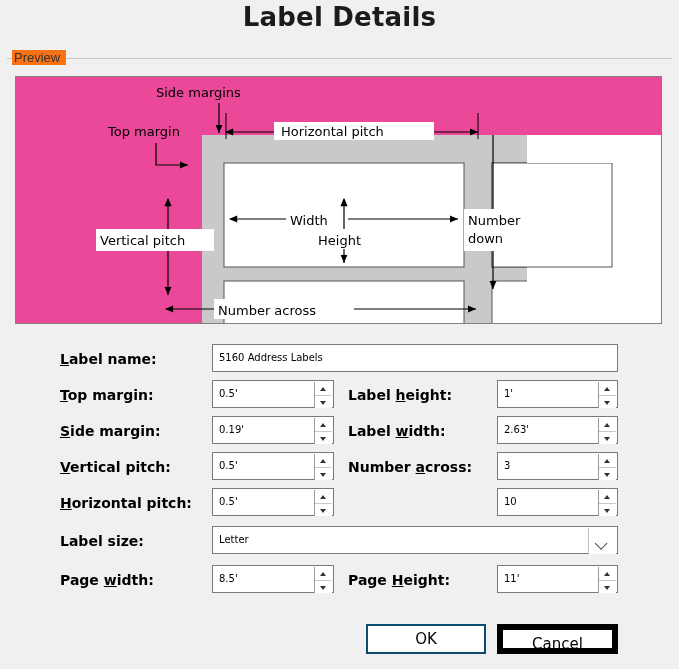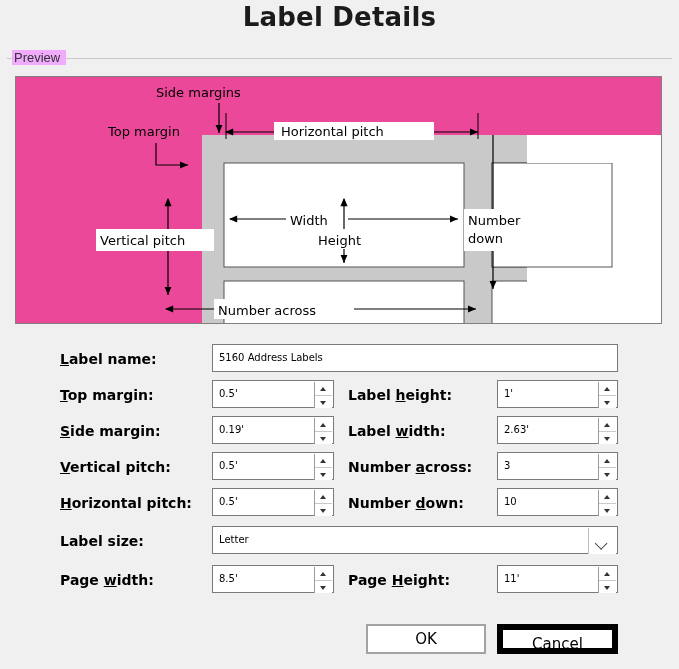--- a/index.html
+++ b/index.html
@@ -44,21 +44,21 @@
     left: 0;
     top: 10px;
     width: 100%;
     height: 1px;
     background: #c8c8c8;
   }
   .group-label {
     position: absolute;
     left: 5px;
     top: 2px;
-    background: #f0abfc;
+    background: #f97316;
     padding: 0 6px 0 2px;
     font-size: 13px;
     color: #333;
   }
   .preview-box {
     position: absolute;
     left: 8px;
     top: 28px;
     width: 647px;
     height: 248px;
@@ -168,21 +168,21 @@
     height: 30px;
     background: #fff;
     border: 6px solid #000000;
     font-size: 15px;
     font-family: "DejaVu Sans", sans-serif;
     text-align: center;
     line-height: 28px;
     color: #000;
   }
   .btn.default {
-    border: 2px solid #a3a3a3;
+    border: 2px solid #0c4a6e;
     line-height: 26px;
   }
 </style>
 </head>
 <body>
 
 <div class="dialog">
 
   <div class="title">Label Details</div>
 
@@ -296,21 +296,20 @@
             <div class="dn"></div>
           </div></div>
     </div>
 
     <div class="row">
       <div class="lbl" style="left:60px; top:7px;"><u>H</u>orizontal pitch:</div>
       <div class="field" style="left:212px; top:0px; width:122px;">0.5'<div class="spin">
             <div class="up"></div>
             <div class="dn"></div>
           </div></div>
-      <div class="lbl" style="left:348px; top:7px;">Number <u>d</u>own:</div>
       <div class="field" style="left:497px; top:0px; width:121px;">10<div class="spin">
             <div class="up"></div>
             <div class="dn"></div>
           </div></div>
     </div>
 
     <div class="row" style="height:38px;">
       <div class="lbl" style="left:60px; top:9px;">Label size:</div>
       <div class="field" style="left:212px; top:2px; width:406px;">Letter<div class="combo-arrow"></div></div>
     </div>

